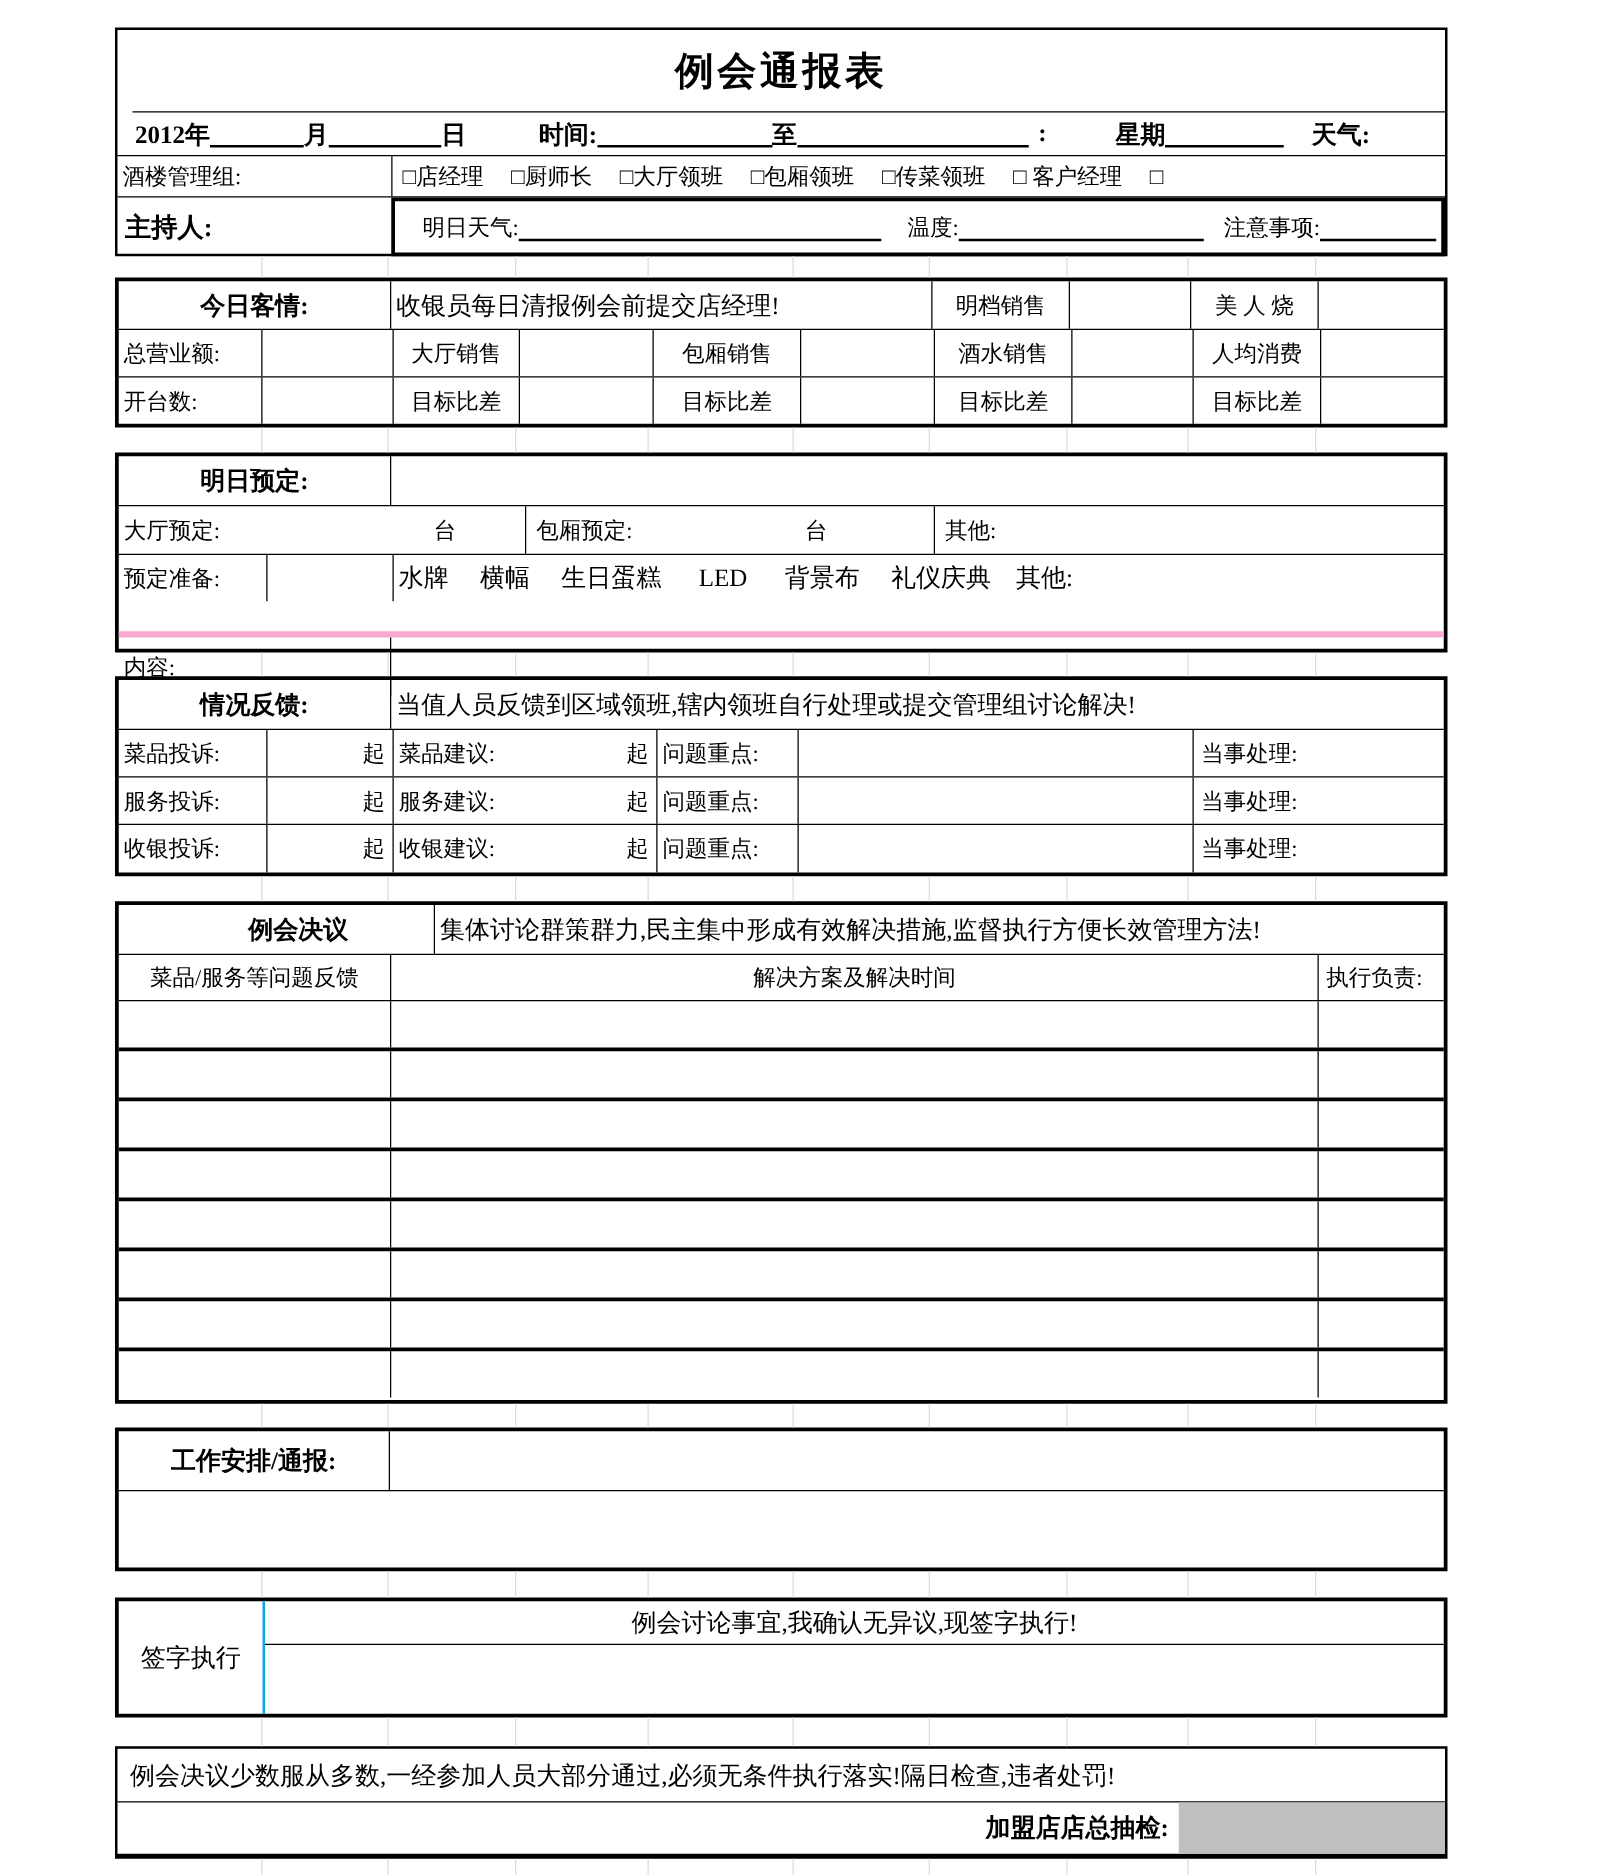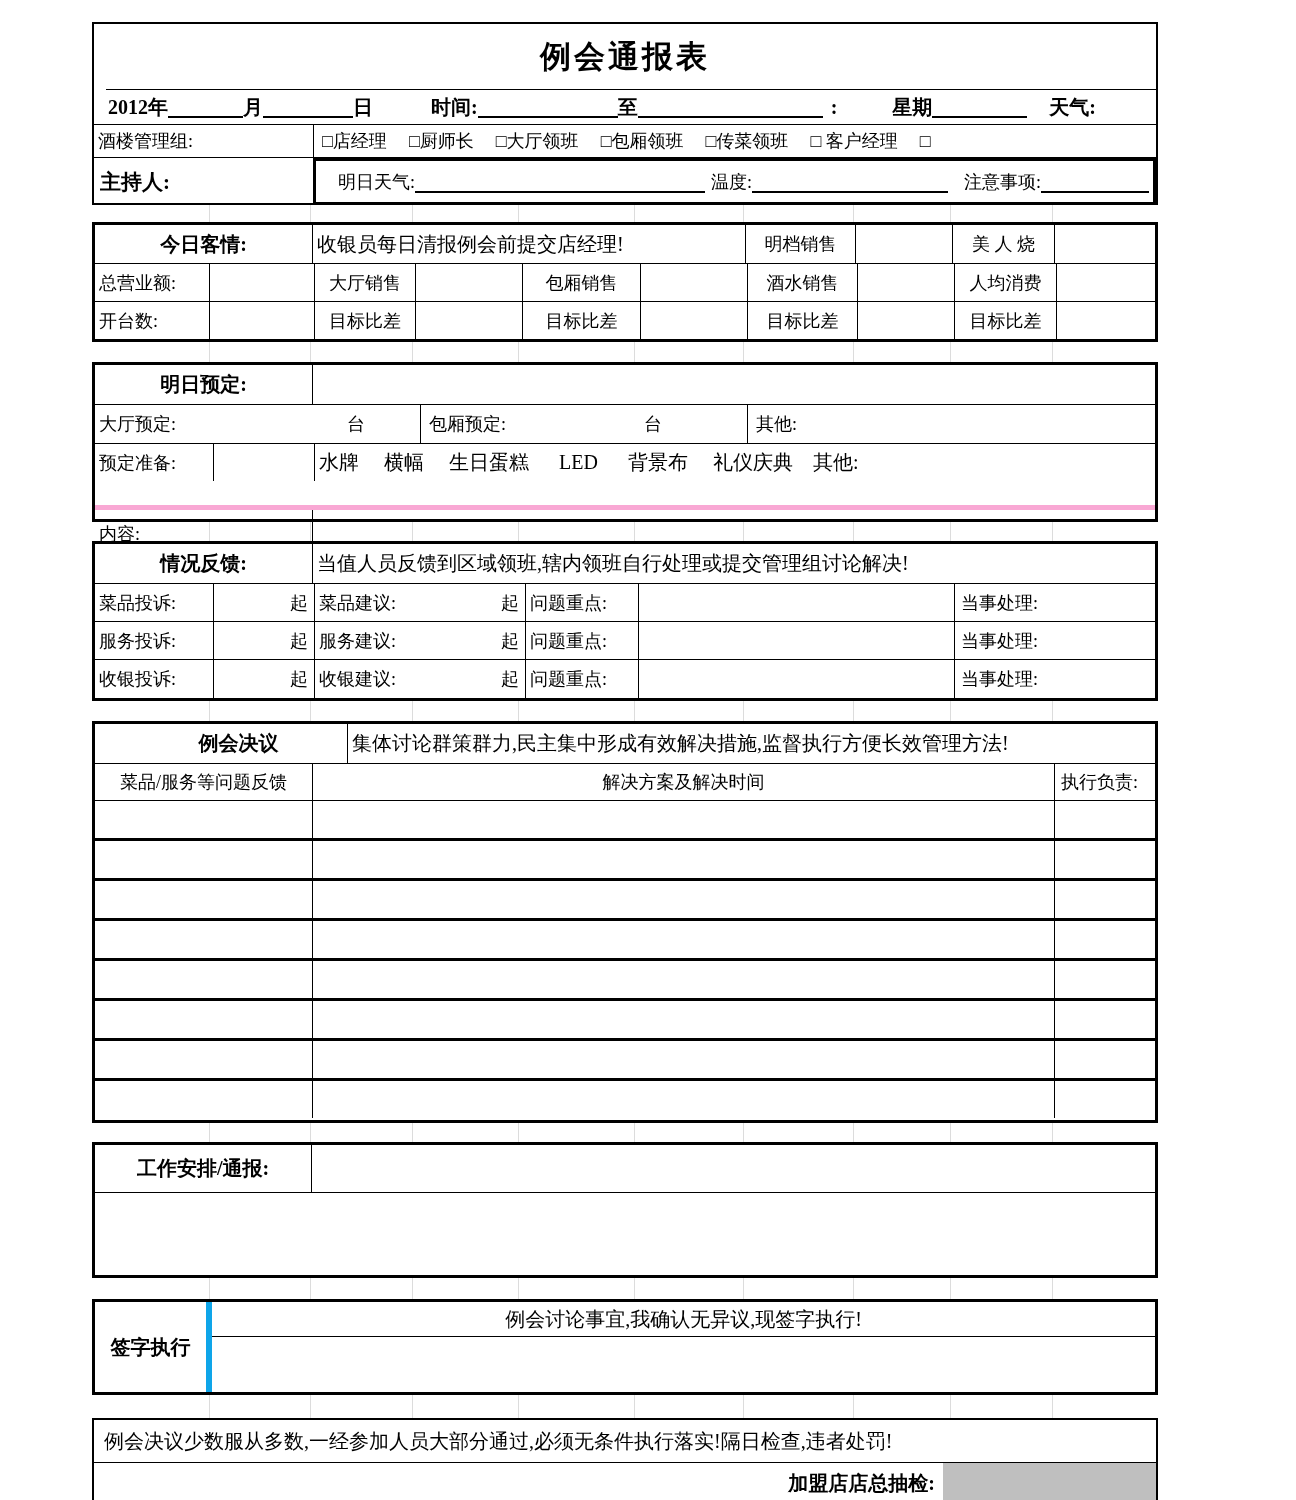--- a/index.html
+++ b/index.html
@@ -31,21 +31,21 @@
               display:flex; align-items:center; white-space:nowrap; padding-left:2px;margin-left:12px; }
   .m50{margin-left:58px}.m8{margin-left:8px}.m55{margin-left:55px}.m22{margin-left:22px}
   .mgmt-row { height:33px; border-top:1px solid #000; display:grid; grid-template-columns:219px auto; font-size:18px; }
   .mgmt-row .lab { padding-left:4px; display:flex; align-items:center; }
   .mgmt-row .opts { border-left:1px solid #000; display:flex; align-items:center; padding-left:8px; white-space:pre; }
   .opt { margin-right:22px; }
   .host-row { height:48px; border-top:1px solid #000; display:grid; grid-template-columns:219px auto; }
   .host-row .lab { font-size:21px; font-weight:bold; display:flex; align-items:center; padding-left:6px; }
   .hostbox { border:3px solid #000; height:100%; display:flex; align-items:center;
              font-size:18px; padding-left:22px; white-space:nowrap; }
-  .hostbox .m6{margin-left:6px} .hostbox .m16{margin-left:16px}
+  .hostbox .m6{margin-left:21px} .hostbox .m16{margin-left:16px}
 
   
   .sec-today { height:120px; font-size:18px; }
   .t-row1 { height:38px; display:grid; grid-template-columns:217px 433px 110px 97px 102px auto; }
   .t-row { height:38px; border-top:1px solid #000; display:grid;
            grid-template-columns:114px 105px 101px 107px 118px 107px 110px 97px 102px auto; }
   .cell { display:flex; align-items:center; border-left:1px solid #000; overflow:hidden; }
   .cell:first-child { border-left:none; }
   .c-label { padding-left:4px; }
   .c-center { justify-content:center; }
@@ -73,30 +73,30 @@
   
   .sec-resolution { height:402px; font-size:18px; }
   .r-row1 { height:39px; display:grid; grid-template-columns:217px auto;margin-left:35px; }
   .r-row2 { height:37px; border-top:1px solid #000; display:grid; grid-template-columns:217px 742px auto; }
   .res-row { height:40px; border-top:3px solid #000; display:grid; grid-template-columns:217px 742px auto; }
   #res-rows .res-row:first-child { border-top:1px solid #000; height:38px; }
   .res-row div { border-left:1px solid #000; }
   .res-row div:first-child { border-left:none; }
 
   
-  .sec-work { height:136px; }
+  .sec-work { height:115px; }
   .w-row1 { height:47px; display:grid; grid-template-columns:216px auto; }
   .w-row1 .lab { font-size:20px; font-weight:bold; display:flex; align-items:center; justify-content:center; }
   .w-row1 .rest { border-left:1px solid #000; }
   .w-row2 { height:62px; border-top:1px solid #000; }
 
   
   .sec-sign { height:96px; display:grid; grid-template-columns:117px auto; }
-  .sign-lab { border-right:6px solid #0ea5e9; display:flex; align-items:center; justify-content:center;
-              font-size:20px; font-weight:bold; }
+  .sign-lab { border-right:2px solid #0ea5e9; display:flex; align-items:center; justify-content:center;
+              font-size:20px; font-weight:normal; }
   .sign-right .s-row1 { height:34px; display:flex; align-items:center; justify-content:center; font-size:20px; }
   .sign-right .s-row2 { height:56px; border-top:1px solid #000; }
 
   
   .sec-footer { height:90px; border-width:2px; border-bottom-width:4px; }
   .ft-row1 { height:42px; display:flex; align-items:center; font-size:20px; padding-left:10px; white-space:nowrap; }
   .ft-row2 { height:42px; border-top:1px solid #000; display:flex; }
   .ft-check { width:849px; display:flex; align-items:center; justify-content:flex-end;
               font-size:20px; font-weight:bold; padding-right:8px; }
   .ft-gray { flex:1; background:#bfbfbf; }

